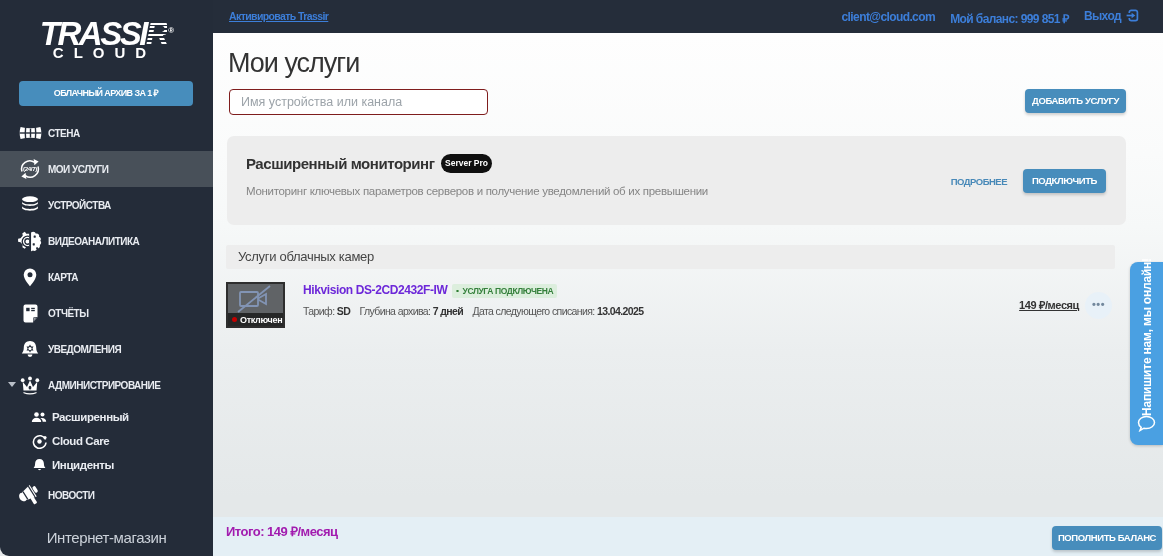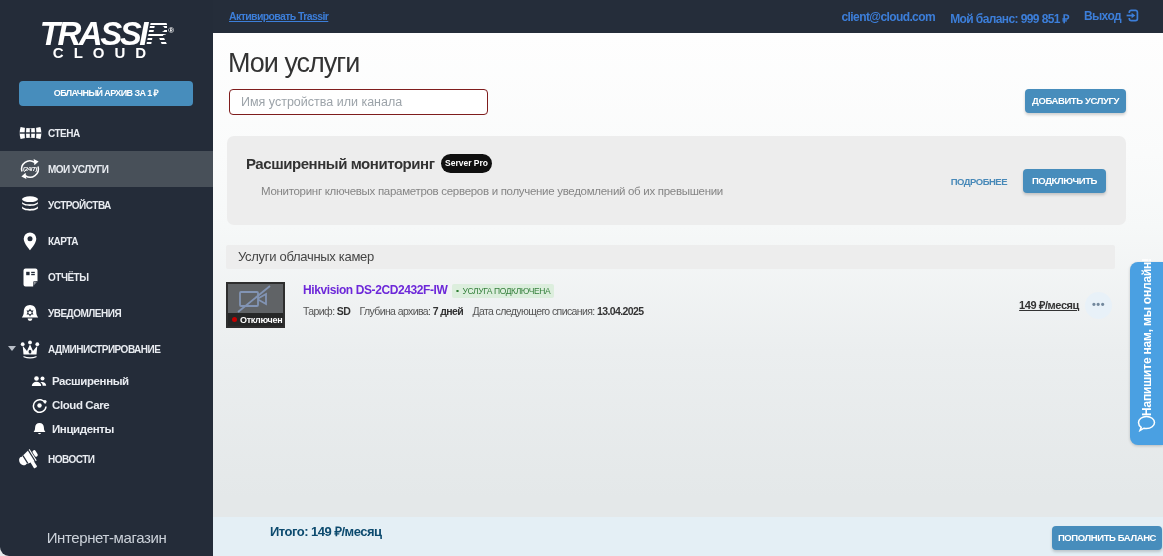--- a/index.html
+++ b/index.html
@@ -41,41 +41,41 @@
 
 
 .h1 { left:228px; top:50px; font-size:27px; color:#333; letter-spacing:-1px; line-height:27px;}
 .search { left:229px; top:89px; width:259px; height:26px; background:#fff; border:1px solid #7f1d1d; border-radius:4px; color:#9ca3a9; font-size:12.5px; line-height:24px; padding-left:11px; }
 .btn { background:#478dbc; border-radius:4px; color:#fff; font-weight:700; font-size:9.5px; letter-spacing:-0.4px; text-align:center; box-shadow:0 2px 3px rgba(0,0,0,0.18);}
 .btn-add { left:1025px; top:89px; width:101px; height:24px; line-height:24px; }
 
 .promo { left:227px; top:136px; width:899px; height:89px; background:#ededed; border-radius:7px; }
 .promo-title { position:absolute; left:19px; top:19px; font-size:15px; font-weight:700; color:#333; letter-spacing:-0.45px;}
 .badge-pro { position:absolute; left:214px; top:18px; height:19px; line-height:19px; padding:0 4px; background:#101010; border-radius:10px; color:#fff; font-size:8.5px; font-weight:700; letter-spacing:0;}
-.promo-desc { position:absolute; left:19px; top:49px; font-size:11.5px; color:#858585; letter-spacing:-0.3px;margin-left:15px;}
+.promo-desc { position:absolute; left:19px; top:49px; font-size:11.5px; color:#858585; letter-spacing:-0.3px;}
 .promo-more { position:absolute; right:119px; top:40px; color:#4889b8; font-size:9.5px; font-weight:700; letter-spacing:-0.5px;}
 .btn-connect { position:absolute; left:796px; top:33px; width:83px; height:24px; line-height:24px; }
 
 .section-bar { left:226px; top:245px; width:889px; height:24px; background:#ededed; color:#454545; font-size:13px; letter-spacing:-0.3px; line-height:24px; padding-left:12px; border-radius:2px;}
 
 .thumb { left:226px; top:282px; width:59px; height:46px; background:#606366; border:2px solid #2e2e2e; }
 .thumb-strip { position:absolute; left:0; bottom:0; width:100%; height:13px; background:rgba(22,22,22,0.78); display:flex; align-items:center; }
 .thumb-dot { flex:0 0 5px; width:5px; height:5px; border-radius:50%; background:#c40000; margin-left:4px; }
 .thumb-label { color:#fff; font-size:9px; font-weight:700; margin-left:3px; letter-spacing:-0.3px;}
 .cam-title { left:303px; top:283px; font-size:12px; font-weight:700; color:#6d28d9; letter-spacing:-0.4px;}
 .badge-on { left:452px; top:284px; height:14px; background:#dceedd; border-radius:2px; display:flex; align-items:center; padding:0 4px; }
 .badge-on .dot { width:2.5px; height:2.5px; border:1.5px solid #2e7d32; border-radius:50%; background:#bde4bd; margin-right:4px; flex:none;}
-.badge-on .txt { color:#35803c; font-size:8.5px; font-weight:400; letter-spacing:-0.4px;}
+.badge-on .txt { color:#35803c; font-size:8.5px; font-weight:700; letter-spacing:-0.4px;}
 .cam-meta { left:303px; top:305px; font-size:10.5px; color:#555; letter-spacing:-0.6px;}
 .cam-meta b { color:#333; }
 .price { left:1019px; top:297px; width:60px; font-size:11px; font-weight:700; color:#333; text-decoration:underline; text-align:right; letter-spacing:-0.4px;}
 .dots { left:1085px; top:292px; width:27px; height:27px; border-radius:50%; background:#e8f1f8; color:#72879c; font-size:11px; font-weight:700; text-align:center; line-height:25px; letter-spacing:0.5px;}
 
 
-.total { left:226px; top:522px; font-size:13px; font-weight:700; color:#0c4a6e; letter-spacing:-0.5px;margin-left:44px;}
+.total { left:226px; top:522px; font-size:13px; font-weight:700; color:#a21caf; letter-spacing:-0.5px;}
 .btn-topup { left:1052px; top:526px; width:110px; height:24px; line-height:24px; }
 
 
 .chat-tab { left:1130px; top:262px; width:33px; height:183px; background:#4aa0e2; border-radius:8px 0 0 8px; box-shadow:0 1px 3px rgba(0,0,0,0.2);}
 .chat-text { position:absolute; left:0; top:0; width:33px; height:150px; display:flex; align-items:center; justify-content:center; }
 .chat-text span { transform:rotate(-90deg); white-space:nowrap; color:#fff; font-size:12px; font-weight:700; letter-spacing:-0.2px;}
 .chat-icon { position:absolute; left:7px; bottom:9px; }
 </style>
 </head>
 <body>
@@ -135,20 +135,45 @@
       <span class="nav-icon">
     <svg width="18" height="18" viewBox="0 0 18 18">
           <g fill="#fff">
             <ellipse cx="9" cy="3.2" rx="8" ry="2.9"></ellipse>
             <path d="M1 5.4 c0 1.6 3.6 2.9 8 2.9 s8 -1.3 8 -2.9 v1.7 c0 1.6 -3.6 2.9 -8 2.9 s-8 -1.3 -8 -2.9 z"></path>
             <path d="M1 10.1 c0 1.6 3.6 2.9 8 2.9 s8 -1.3 8 -2.9 v1.7 c0 1.6 -3.6 2.9 -8 2.9 s-8 -1.3 -8 -2.9 z"></path>
           </g>
         </svg>
   </span>
       <span class="nav-label">УСТРОЙСТВА</span>
+    </div>
+  <div class="nav-item">
+      <span class="nav-icon">
+    <svg width="25" height="25" viewBox="0 0 25 25">
+          <defs>
+            <clipPath id="ghalf">
+              <rect x="0" y="0" width="11.6" height="25"></rect>
+            </clipPath>
+          </defs>
+          <g clip-path="url(#ghalf)">
+            <g fill="#fff">
+              <path d="M10.5 2.5 l1.5 2.3 5.1 0 1.5-2.3 2.8 1.7 -0.4 2.7 2.5 3 2.7 0.5 0 3.3 -2.7 0.5 -2.5 3 0.4 2.7 -2.8 1.7 -1.5-2.3 -5.1 0 -1.5 2.3 -2.8-1.7 0.4-2.7 -2.5-3 -2.7-0.5 0-3.3 2.7-0.5 2.5-3 -0.4-2.7 z" transform="translate(-2.6,0) scale(0.93)"></path>
+            </g>
+            <circle cx="10" cy="12.5" r="5.6" fill="none" stroke="#242c39" stroke-width="1.4"></circle>
+            <circle cx="10" cy="12.5" r="2.9" fill="none" stroke="#242c39" stroke-width="1.4"></circle>
+          </g>
+          <path d="M13.6 3.2 c2-1.6 4.6-0.6 5 1.2 c2.2-0.6 4 1.2 3.4 3.2 c1.8 0.6 2.4 2.8 1.2 4.2 c1.4 1.2 1.2 3.4-0.4 4.4 c0.6 2-1 3.8-3 3.6 c-0.2 2-2.4 3.2-4.2 2.2 c-1.2 0.8-2 0.6-2 0.6 l0-19.4 z" fill="#fff"></path>
+          <g fill="#242c39">
+            <rect x="16.3" y="6.3" width="2.2" height="2.2" rx="0.4"></rect>
+            <rect x="15.3" y="14.4" width="2.2" height="2.2" rx="0.4"></rect>
+            <rect x="18.9" y="18.6" width="2" height="2" rx="0.4"></rect>
+          </g>
+        </svg>
+  </span>
+      <span class="nav-label">ВИДЕОАНАЛИТИКА</span>
     </div>
   <div class="nav-item">
       <span class="nav-icon">
     <svg width="14" height="19" viewBox="0 0 14 19">
           <path d="M7 0.5 a6.3 6.3 0 0 1 6.3 6.3 c0 4.6 -6.3 11.5 -6.3 11.5 S0.7 11.4 0.7 6.8 A6.3 6.3 0 0 1 7 0.5 z" fill="#fff"></path>
           <circle cx="7" cy="6.7" r="2.5" fill="#242c39"></circle>
         </svg>
   </span>
       <span class="nav-label">КАРТА</span>
     </div>

